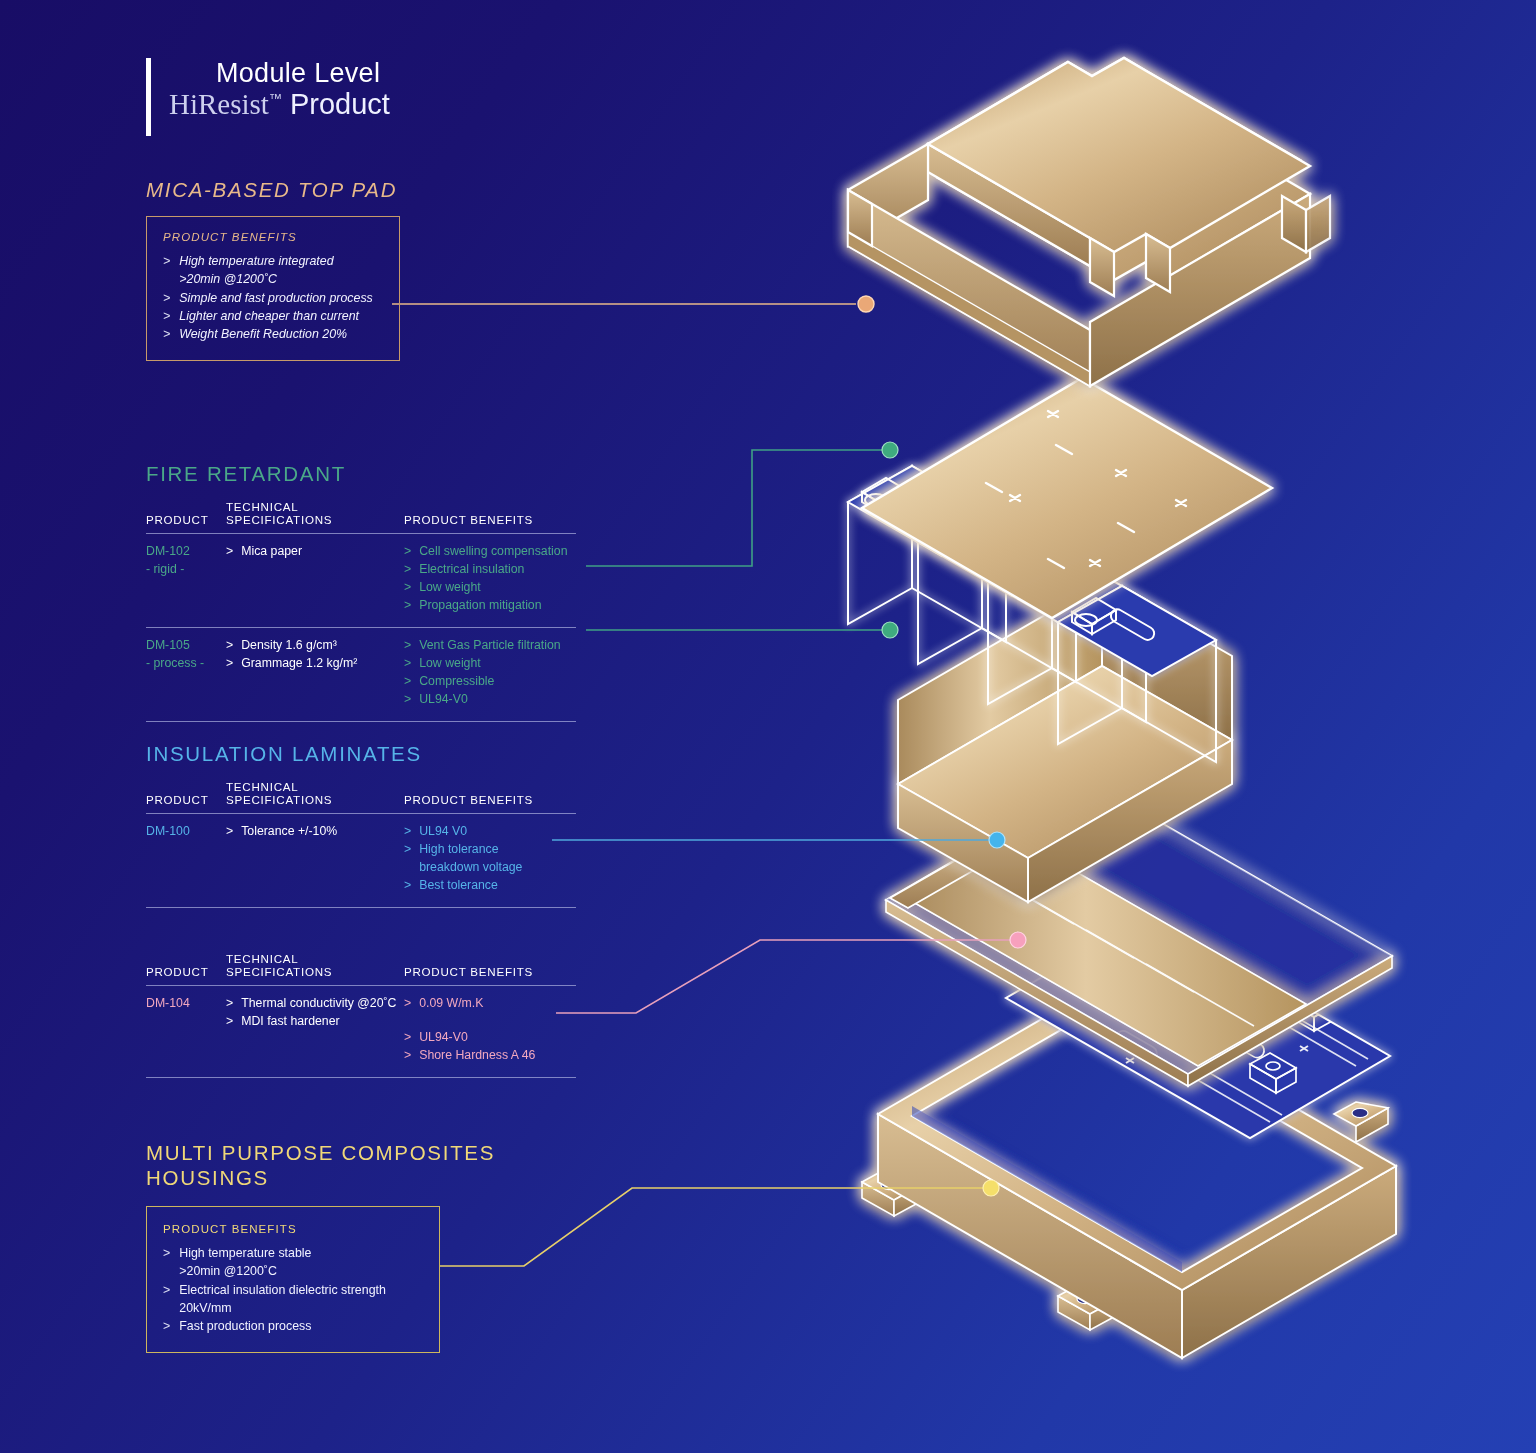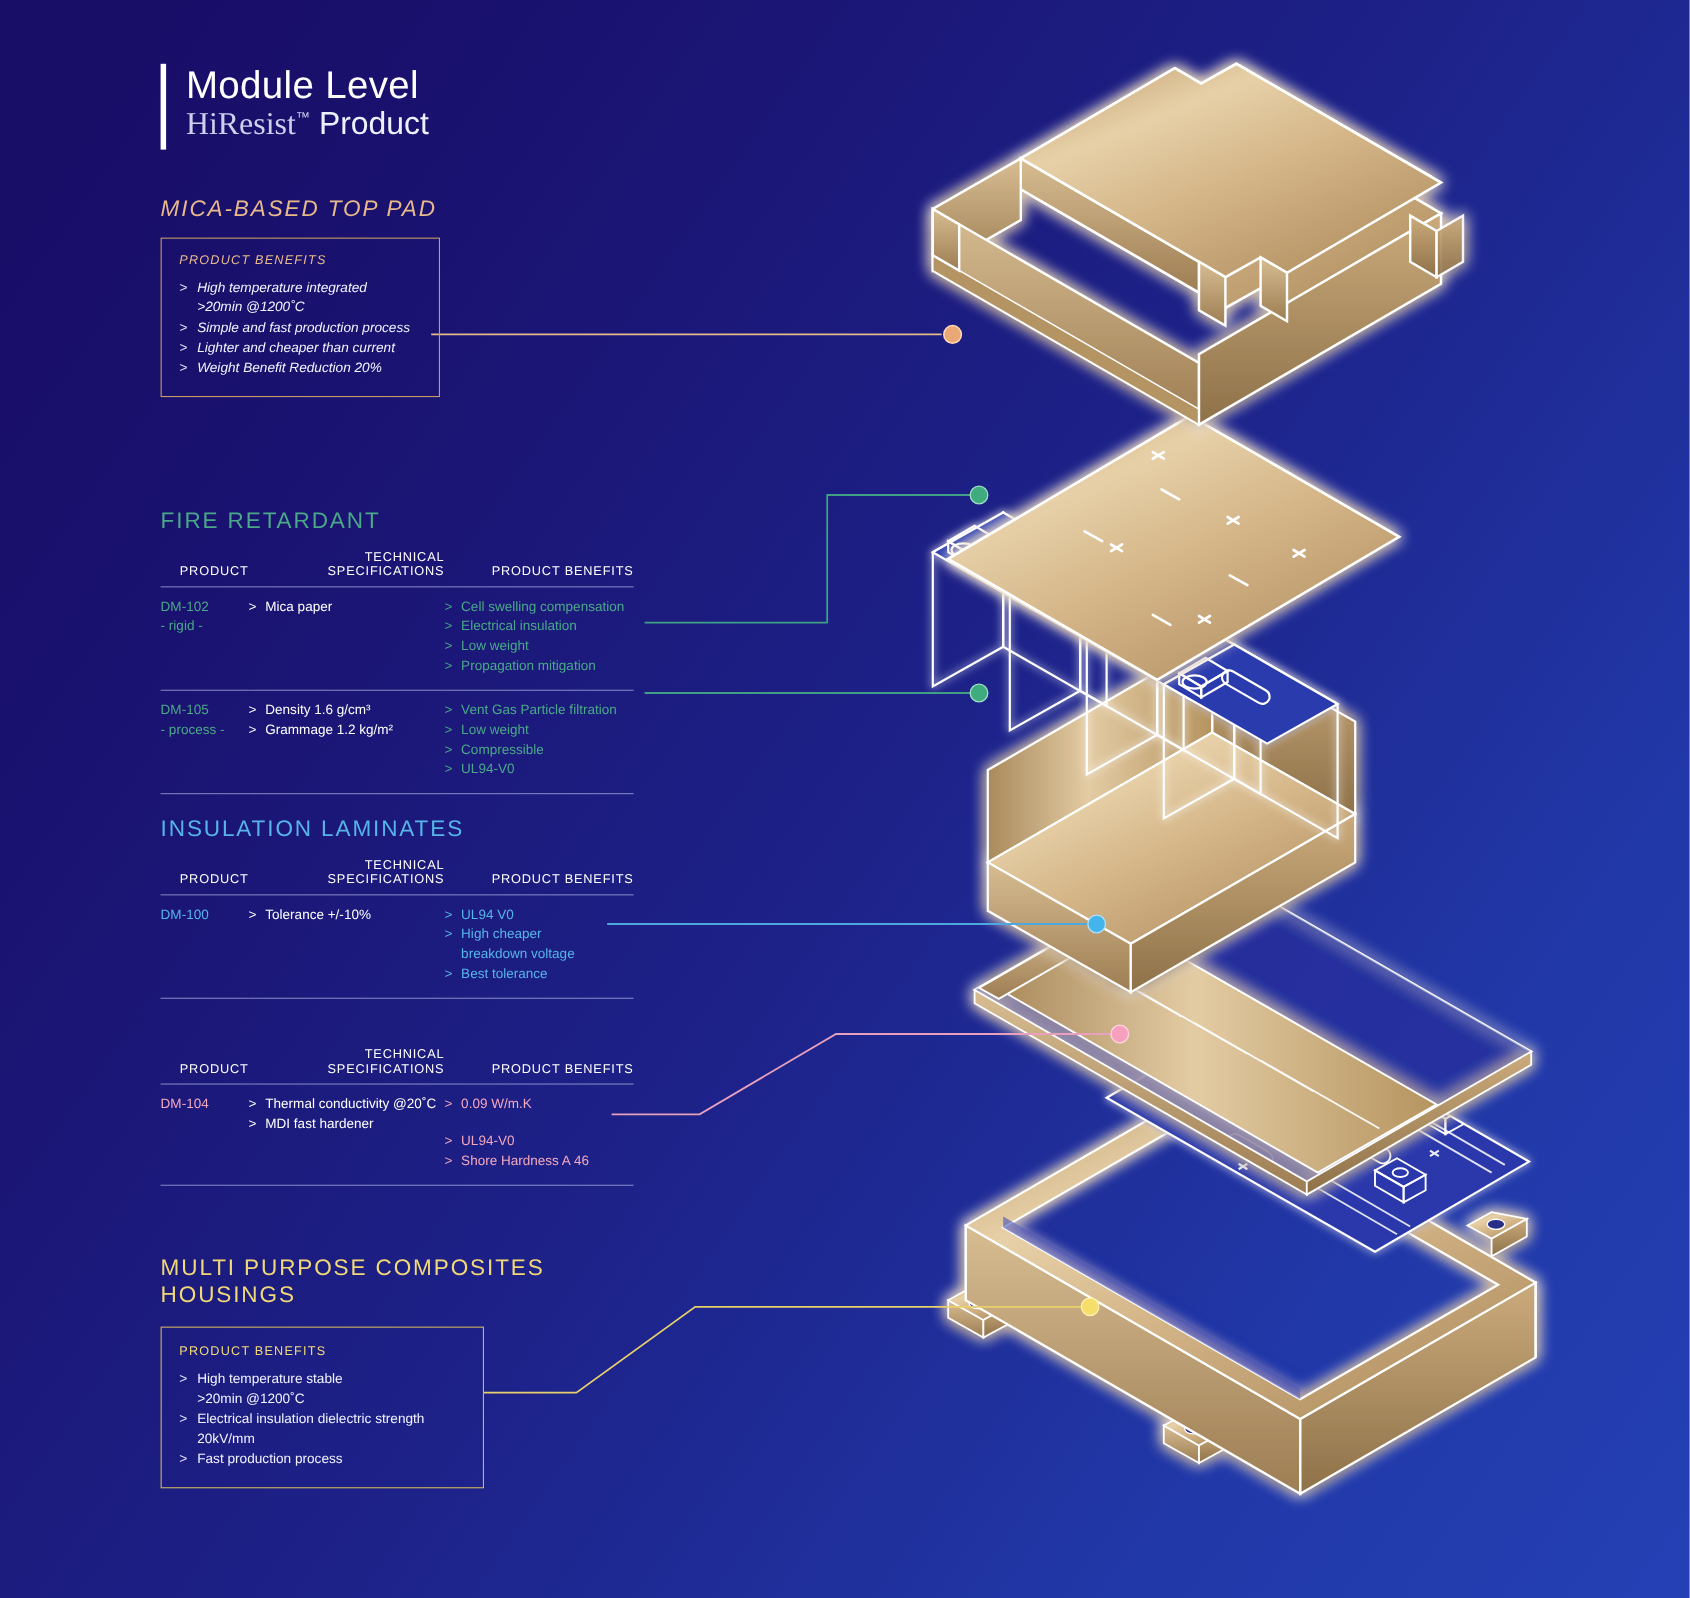--- a/index.html
+++ b/index.html
@@ -6,41 +6,41 @@
   html,body { width:1536px; height:1453px; }
   body {
     font-family:"Liberation Sans", sans-serif;
     background:linear-gradient(125deg,#180d66 0%,#1a1270 22%,#1d2289 52%,#2138a8 80%,#2440b4 100%);
     position:relative; overflow:hidden; color:#fff;
   }
 
   
   #title-block { position:absolute; left:146px; top:58px; display:flex; gap:18px; }
   #title-rule { width:5px; height:78px; background:#fff; flex:none; }
-  #title-main { font-size:35px; font-weight:400; letter-spacing:.3px; line-height:1.12; color:#fff; }
+  #title-main { font-size:27px; font-weight:400; letter-spacing:.3px; line-height:1.12; color:#fff;margin-left:47px; }
   #title-sub { font-size:29px; line-height:1.15; color:#fff; white-space:nowrap; }
   #title-sub .serif { font-family:"Liberation Serif", serif; color:#cdd0ee; }
   #title-sub .tm { font-size:13px; vertical-align:super; color:#cdd0ee; }
   #title-sub .prod { color:#eef0ff; }
 
   .section { position:absolute; left:146px; }
   .sec-head { font-size:20.5px; letter-spacing:1.7px; font-weight:400; margin-bottom:14px; white-space:nowrap; }
 
   
   .benefit-box { border:1.4px solid; padding:14px 16px 16px 16px; }
   .benefit-box .bb-title { font-size:11.5px; letter-spacing:1.1px; margin-bottom:9px; }
   .benefit-box ul { list-style:none; }
   .benefit-box li { font-size:12.4px; line-height:1.48; color:#f2f3ff; display:flex; gap:9px; }
   .benefit-box li .chev { color:#dfe2f5; flex:none; }
   .benefit-box li .txt { white-space:pre-line; }
 
   
   table.spec { border-collapse:collapse; }
   table.spec th { font-size:11.6px; letter-spacing:.75px; font-weight:400; color:#ffffff;
-    text-align:right; padding:0 0 7px 0; vertical-align:bottom; }
+    text-align:left; padding:0 0 7px 0; vertical-align:bottom; }
   table.spec td { vertical-align:top; padding:9px 0 12px 0; font-size:12.3px; line-height:1.46; }
   table.spec tr.rule-top td, table.spec tr.rule-top th { border-top:1px solid rgba(190,196,235,.62); }
   table.spec tr.rule-bot td { border-bottom:1px solid rgba(190,196,235,.62); }
   .col-prod { width:80px; }
   .col-spec { width:178px; }
   .col-ben  { width:172px; }
   .li { display:flex; gap:8px; }
   .li .chev { flex:none; color:#ffffff; }
   .plain { color:#ffffff; }
 
@@ -533,21 +533,21 @@
               <span>Tolerance +/-10%</span>
             </div>
         </td>
         <td style="color:#56b4e8">
           <div class="li">
               <span class="chev" style="color:#56b4e8">&gt;</span>
               <span>UL94 V0</span>
             </div>
           <div class="li">
               <span class="chev" style="color:#56b4e8">&gt;</span>
-              <span style="white-space:pre-line">High cheaper
+              <span style="white-space:pre-line">High tolerance
 breakdown voltage</span>
             </div>
           <div class="li">
               <span class="chev" style="color:#56b4e8">&gt;</span>
               <span>Best tolerance</span>
             </div>
         </td>
       </tr>
     </tbody>
   </table>

